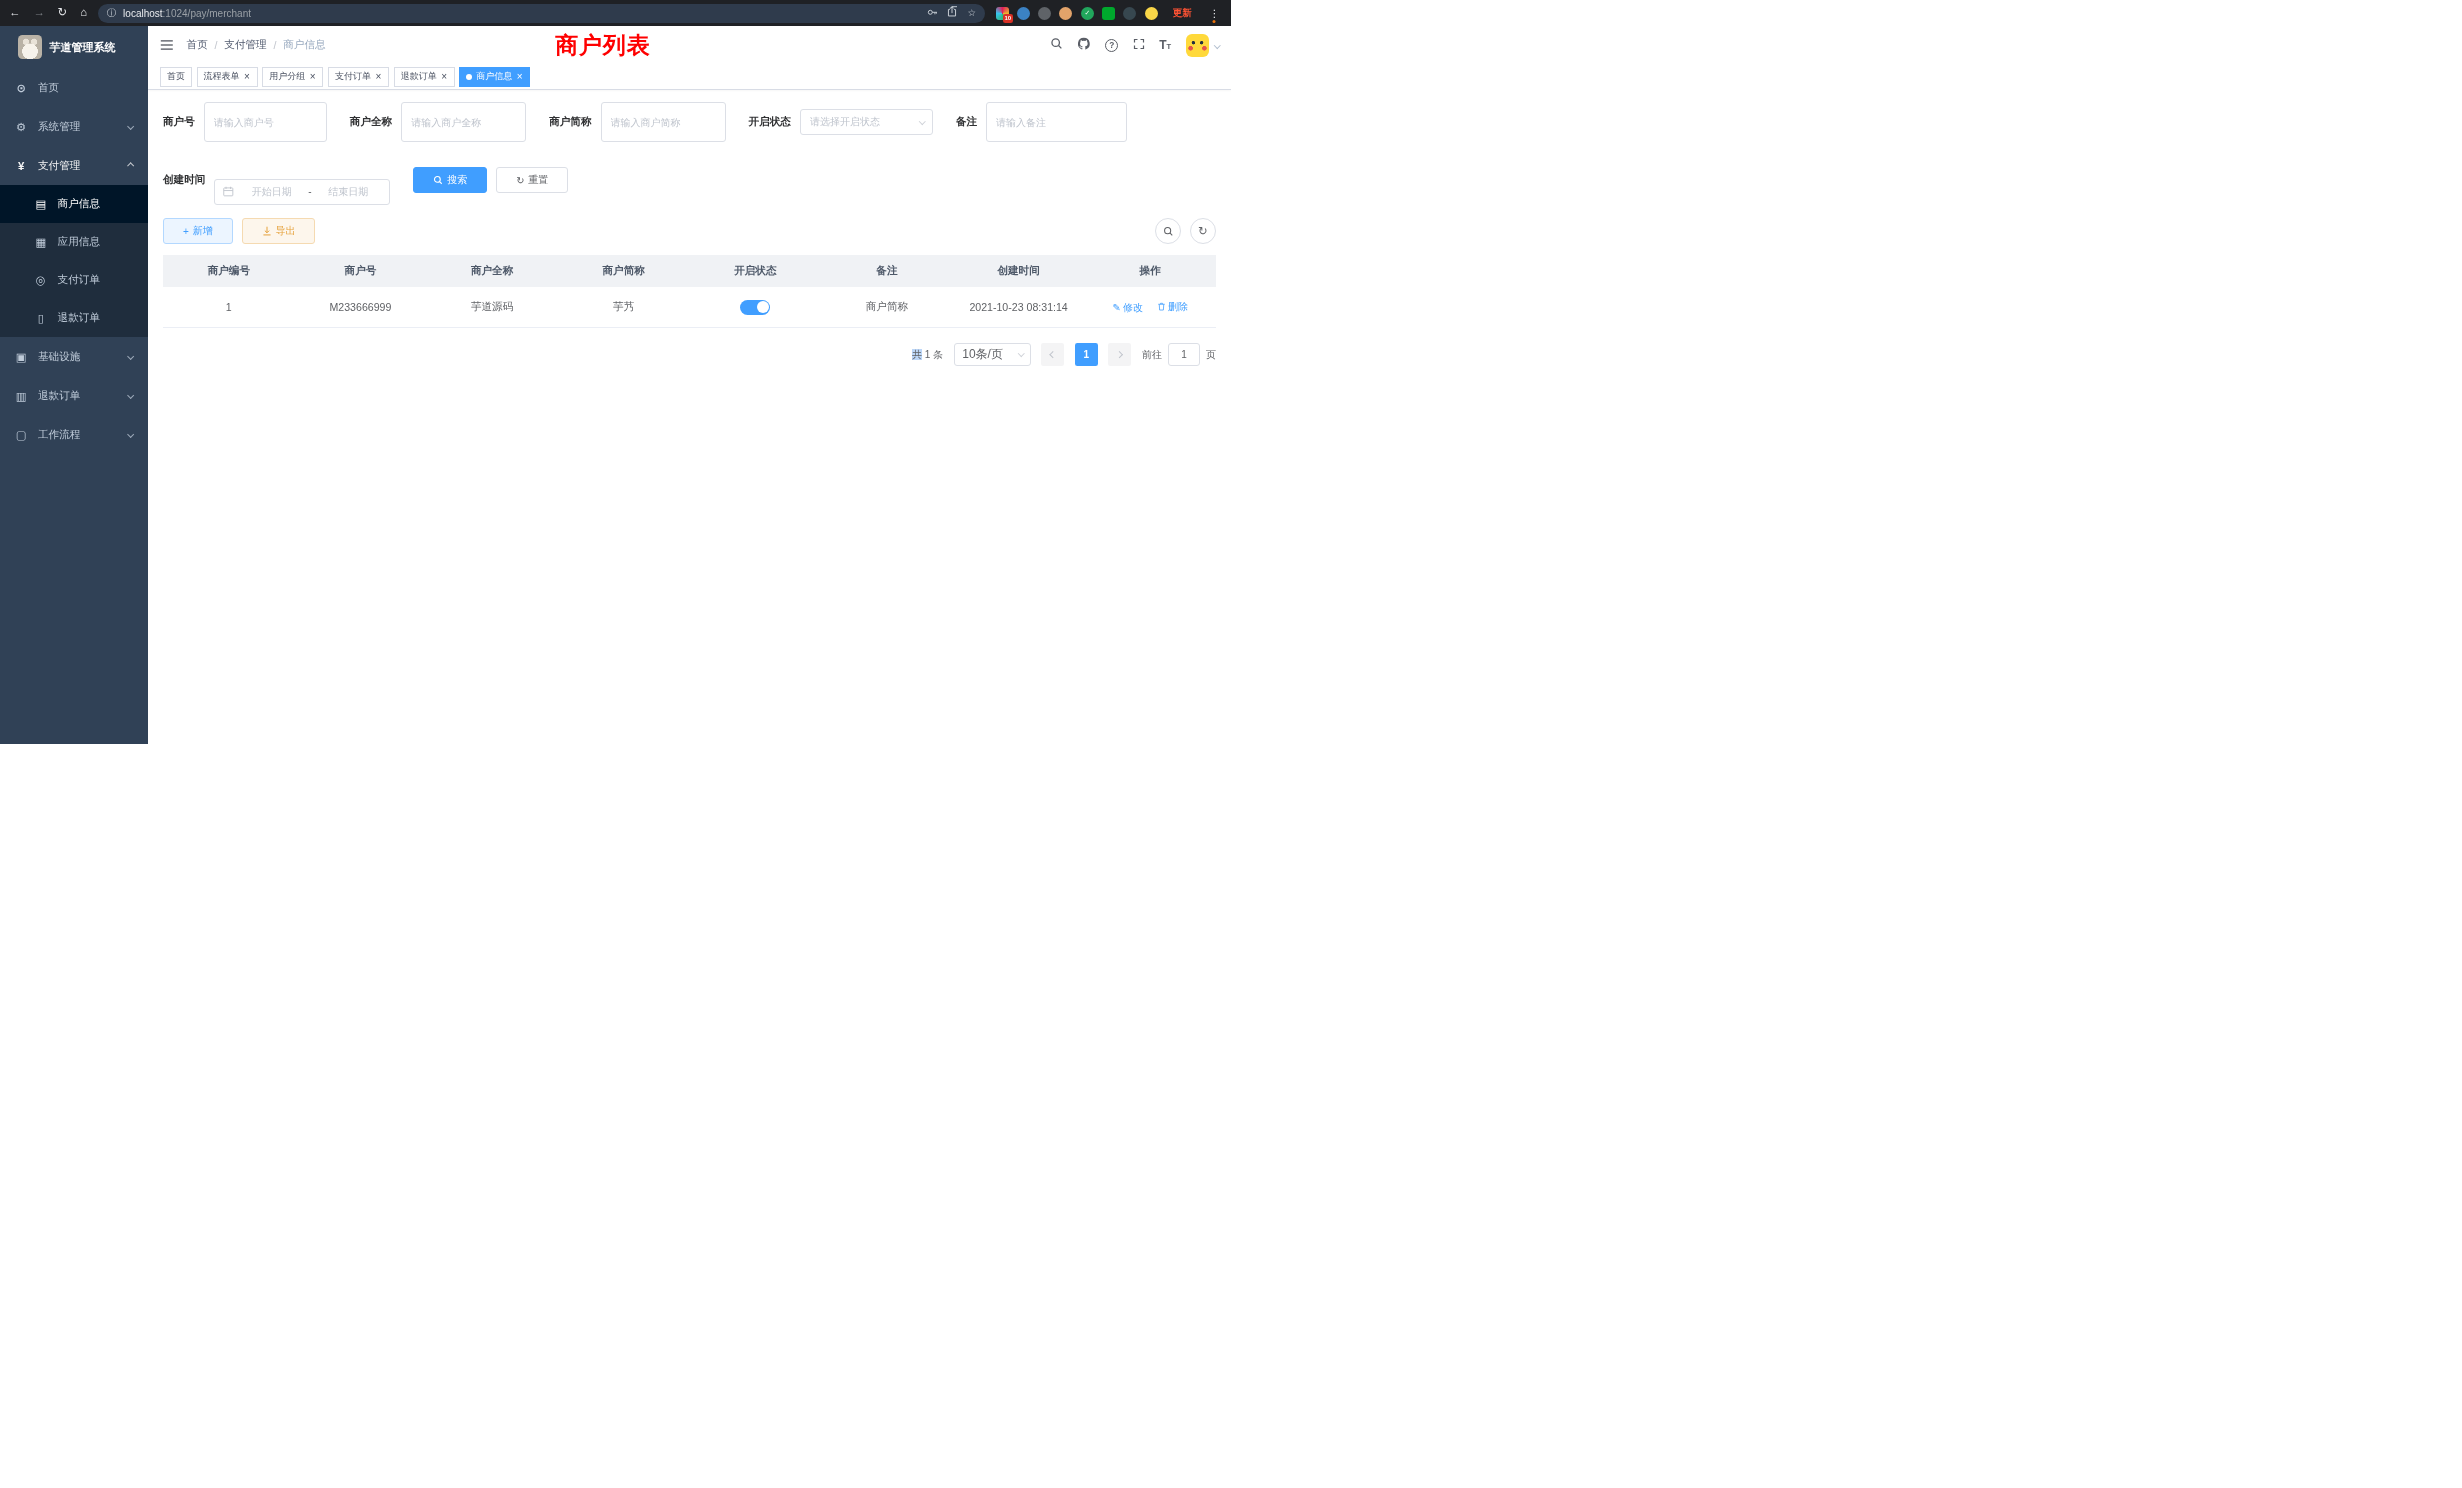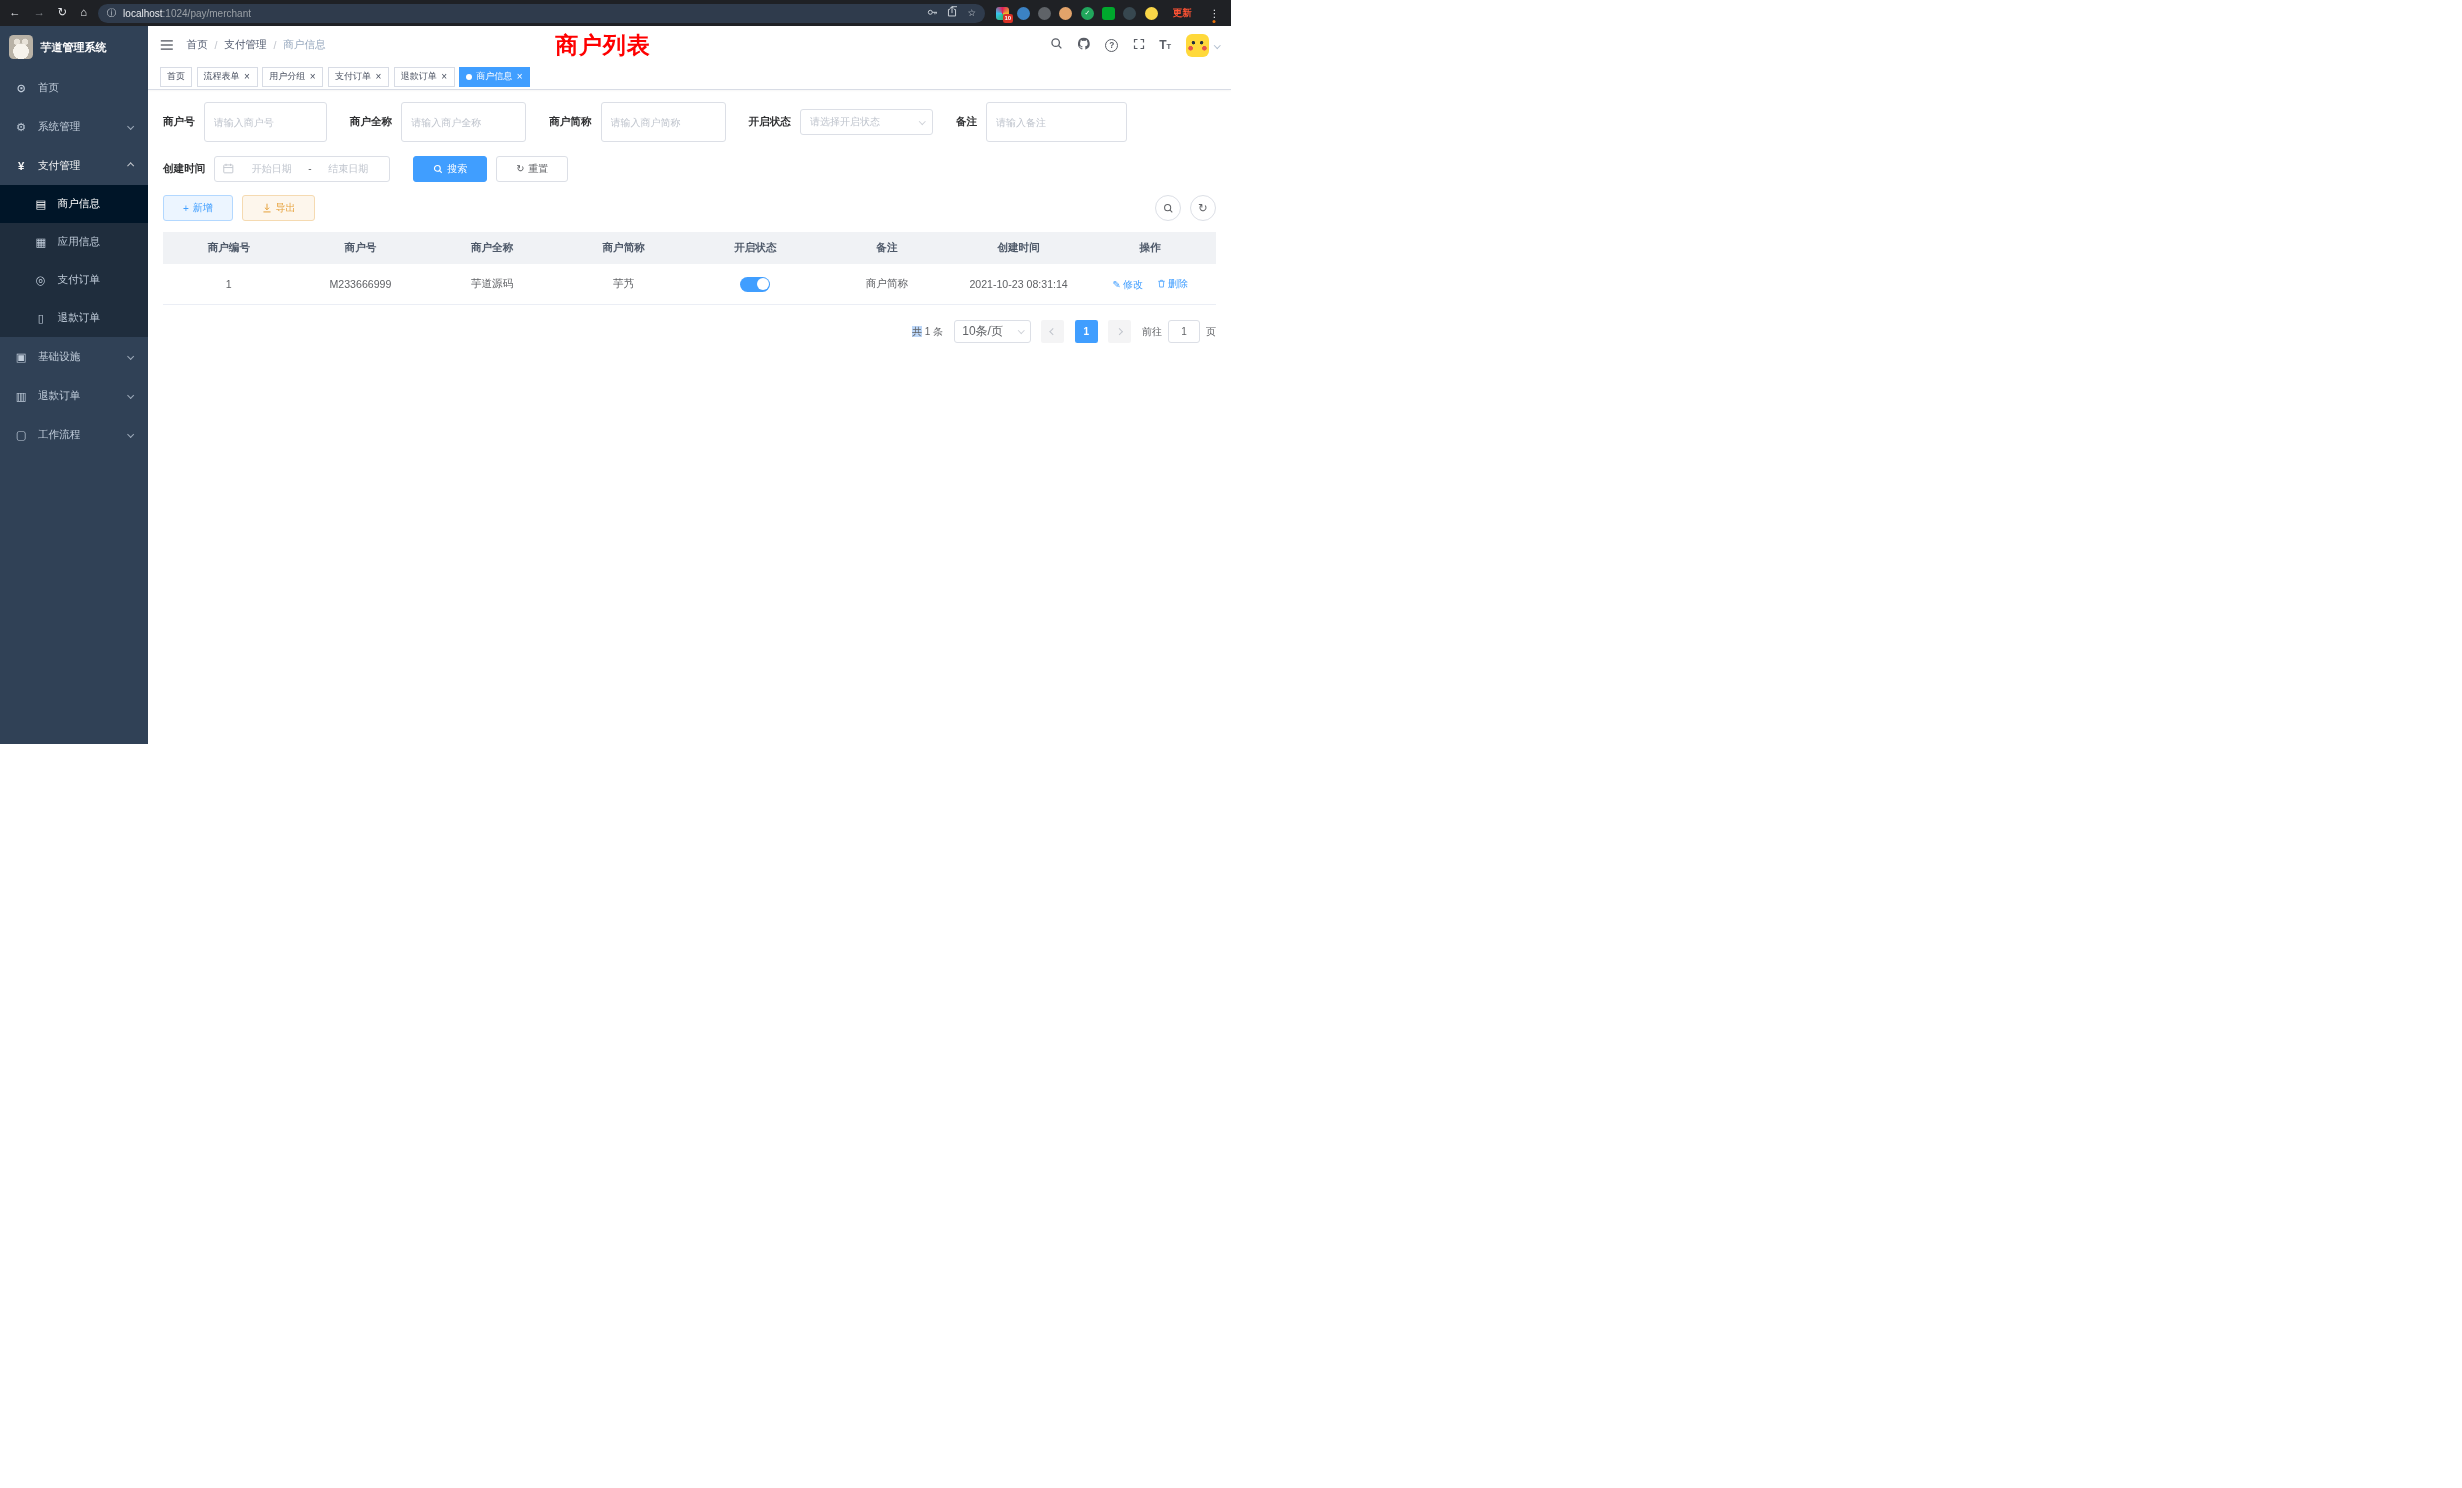--- a/index.html
+++ b/index.html
@@ -22,21 +22,21 @@
   .ext.sq { border-radius: 3px; }
   .badge { position: absolute; right: -4.5px; bottom: -3px; background: #d93025; color: #fff; font-size: 6px; line-height: 1; padding: 1.5px 1.9px; border-radius: 2.3px; font-weight: 700; }
   .update-btn { color: #ff5334; font-weight: 700; font-size: 9.5px; padding: 2.3px 4.5px; cursor: pointer; white-space: nowrap; }
   .kebab-wrap { position: relative; padding: 0 2.3px; cursor: pointer; font-size: 10.6px; }
   .kebab-wrap .dot-orange { position: absolute; left: 50%; transform: translateX(-50%); bottom: -3.8px; width: 3px; height: 3px; border-radius: 50%; background: #e8710a; }
 
   .app { flex: 1; display: flex; min-height: 0; }
 
   
   .sidebar { width: 148px; flex: none; background: #304156; color: #bfcbd9; display: flex; flex-direction: column; font-size: 10.6px; }
-  .logo-row { height: 42px; display: flex; align-items: center; gap: 7.6px; padding: 0 9px; cursor: pointer; flex: none; }
+  .logo-row { height: 42px; display: flex; align-items: center; gap: 7.6px; padding: 0 18px; cursor: pointer; flex: none; }
   .logo-img { width: 24px; height: 24px; border-radius: 4.5px; flex: none;
     background: radial-gradient(circle at 50% 68%, #f7f3ec 38%, transparent 39%),
                 radial-gradient(circle at 33% 28%, #e8e2d8 13%, transparent 14%),
                 radial-gradient(circle at 67% 28%, #e8e2d8 13%, transparent 14%),
                 #b9b2a6; }
   .logo-title { color: #fff; font-size: 11px; font-weight: 700; white-space: nowrap; }
   .menu-item { height: 39px; display: flex; align-items: center; gap: 10px; padding: 0 14.4px; cursor: pointer; }
   .menu-item .mi { width: 13.6px; text-align: center; font-size: 11.4px; flex: none; font-weight: 700; }
   .menu-item .chev { margin-left: auto; }
   .menu-item.expanded { color: #f4f4f5; }
@@ -83,21 +83,21 @@
   .content { flex: 1; padding: 12px 15px; overflow: hidden; }
   .f-row { display: flex; align-items: center; margin-bottom: 13.6px; }
   .f-item { display: flex; align-items: center; margin-right: 23px; }
   .f-label { font-weight: 700; font-size: 10.6px; color: #303133; margin-right: 9px; white-space: nowrap; }
   .el-input { height: 40px; border: 0.8px solid #dcdfe6; border-radius: 3px; padding: 0 9px; font-size: 10px; color: #606266; outline: none; background: #fff; font-family: inherit; }
   .el-input::placeholder { color: #bfc4cd; }
   .w162 { width: 123px; } .w165 { width: 125px; } .w186 { width: 141px; }
   .el-select { width: 133px; height: 26px; border: 0.8px solid #dcdfe6; border-radius: 3px; display: flex; align-items: center; padding: 0 7.6px 0 9px; font-size: 10px; background: #fff; cursor: pointer; gap: 6px; }
   .el-select .ph { flex: 1; color: #bfc4cd; }
   .el-select .chev { color: #c0c4cc; margin-top: -2.3px; }
-  .date-range { width: 176px; height: 26px; border: 0.8px solid #dcdfe6; border-radius: 3px; display: flex; align-items: center; padding: 0 7.6px; font-size: 10px; color: #bfc4cd; background: #fff; cursor: pointer; }
+  .date-range { width: 176px; height: 26px; border: 0.8px solid #dcdfe6; border-radius: 3px; display: flex; align-items: center; padding: 0 7.6px; font-size: 10px; color: #bfc4cd; background: #fff; cursor: pointer; margin-top: 23px; }
   .date-range .cal { color: #c0c4cc; display: flex; margin-right: 4.5px; }
   .date-range .dph { flex: 1; text-align: center; }
   .date-range .dsep { color: #606266; padding: 0 3px; }
   .btn { height: 26px; border-radius: 3px; padding: 0 19px; font-size: 10px; display: inline-flex; align-items: center; gap: 3.8px; border: 0.8px solid #dcdfe6; background: #fff; color: #606266; cursor: pointer; white-space: nowrap; font-family: inherit; }
   .btn-primary { background: #409eff; border-color: #409eff; color: #fff; }
   .btn-add { background: #ecf5ff; border-color: #b3d8ff; color: #409eff; }
   .btn-export { background: #fdf6ec; border-color: #f5dab1; color: #e6a23c; }
   .ml12 { margin-left: 9px; }
   .toolbar-row { display: flex; align-items: center; margin-bottom: 10.6px; }
   .toolbar-right { margin-left: auto; display: flex; gap: 9px; }

